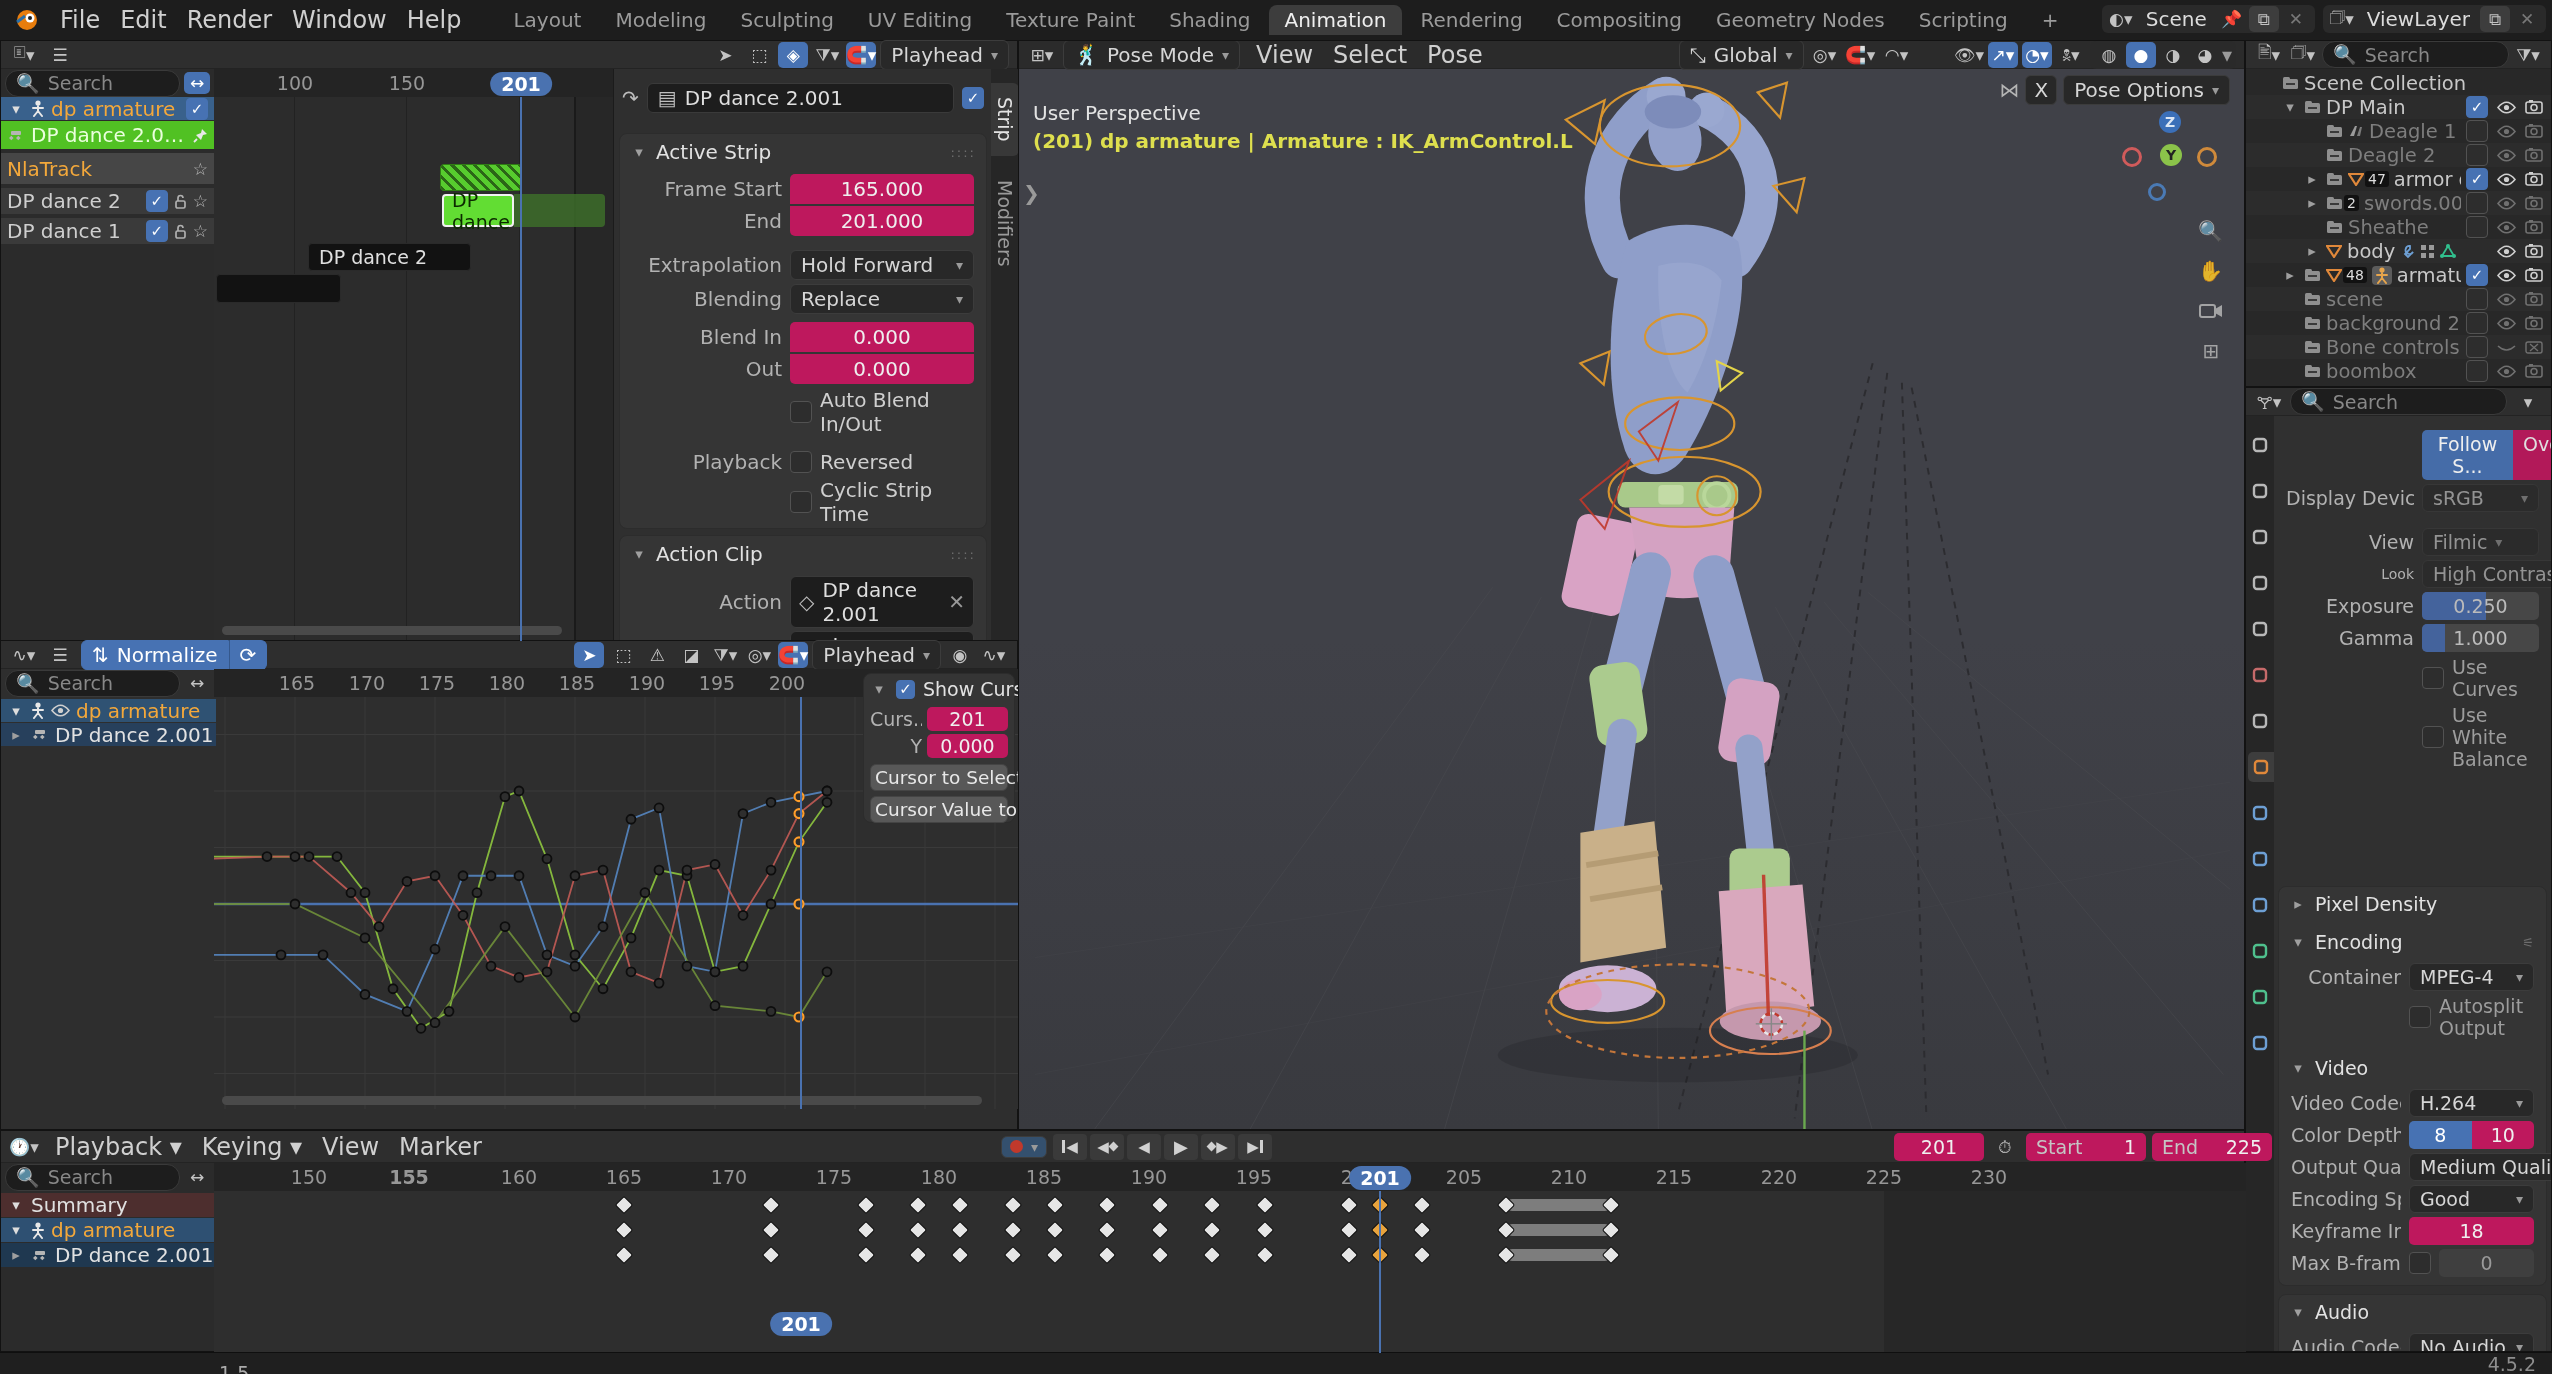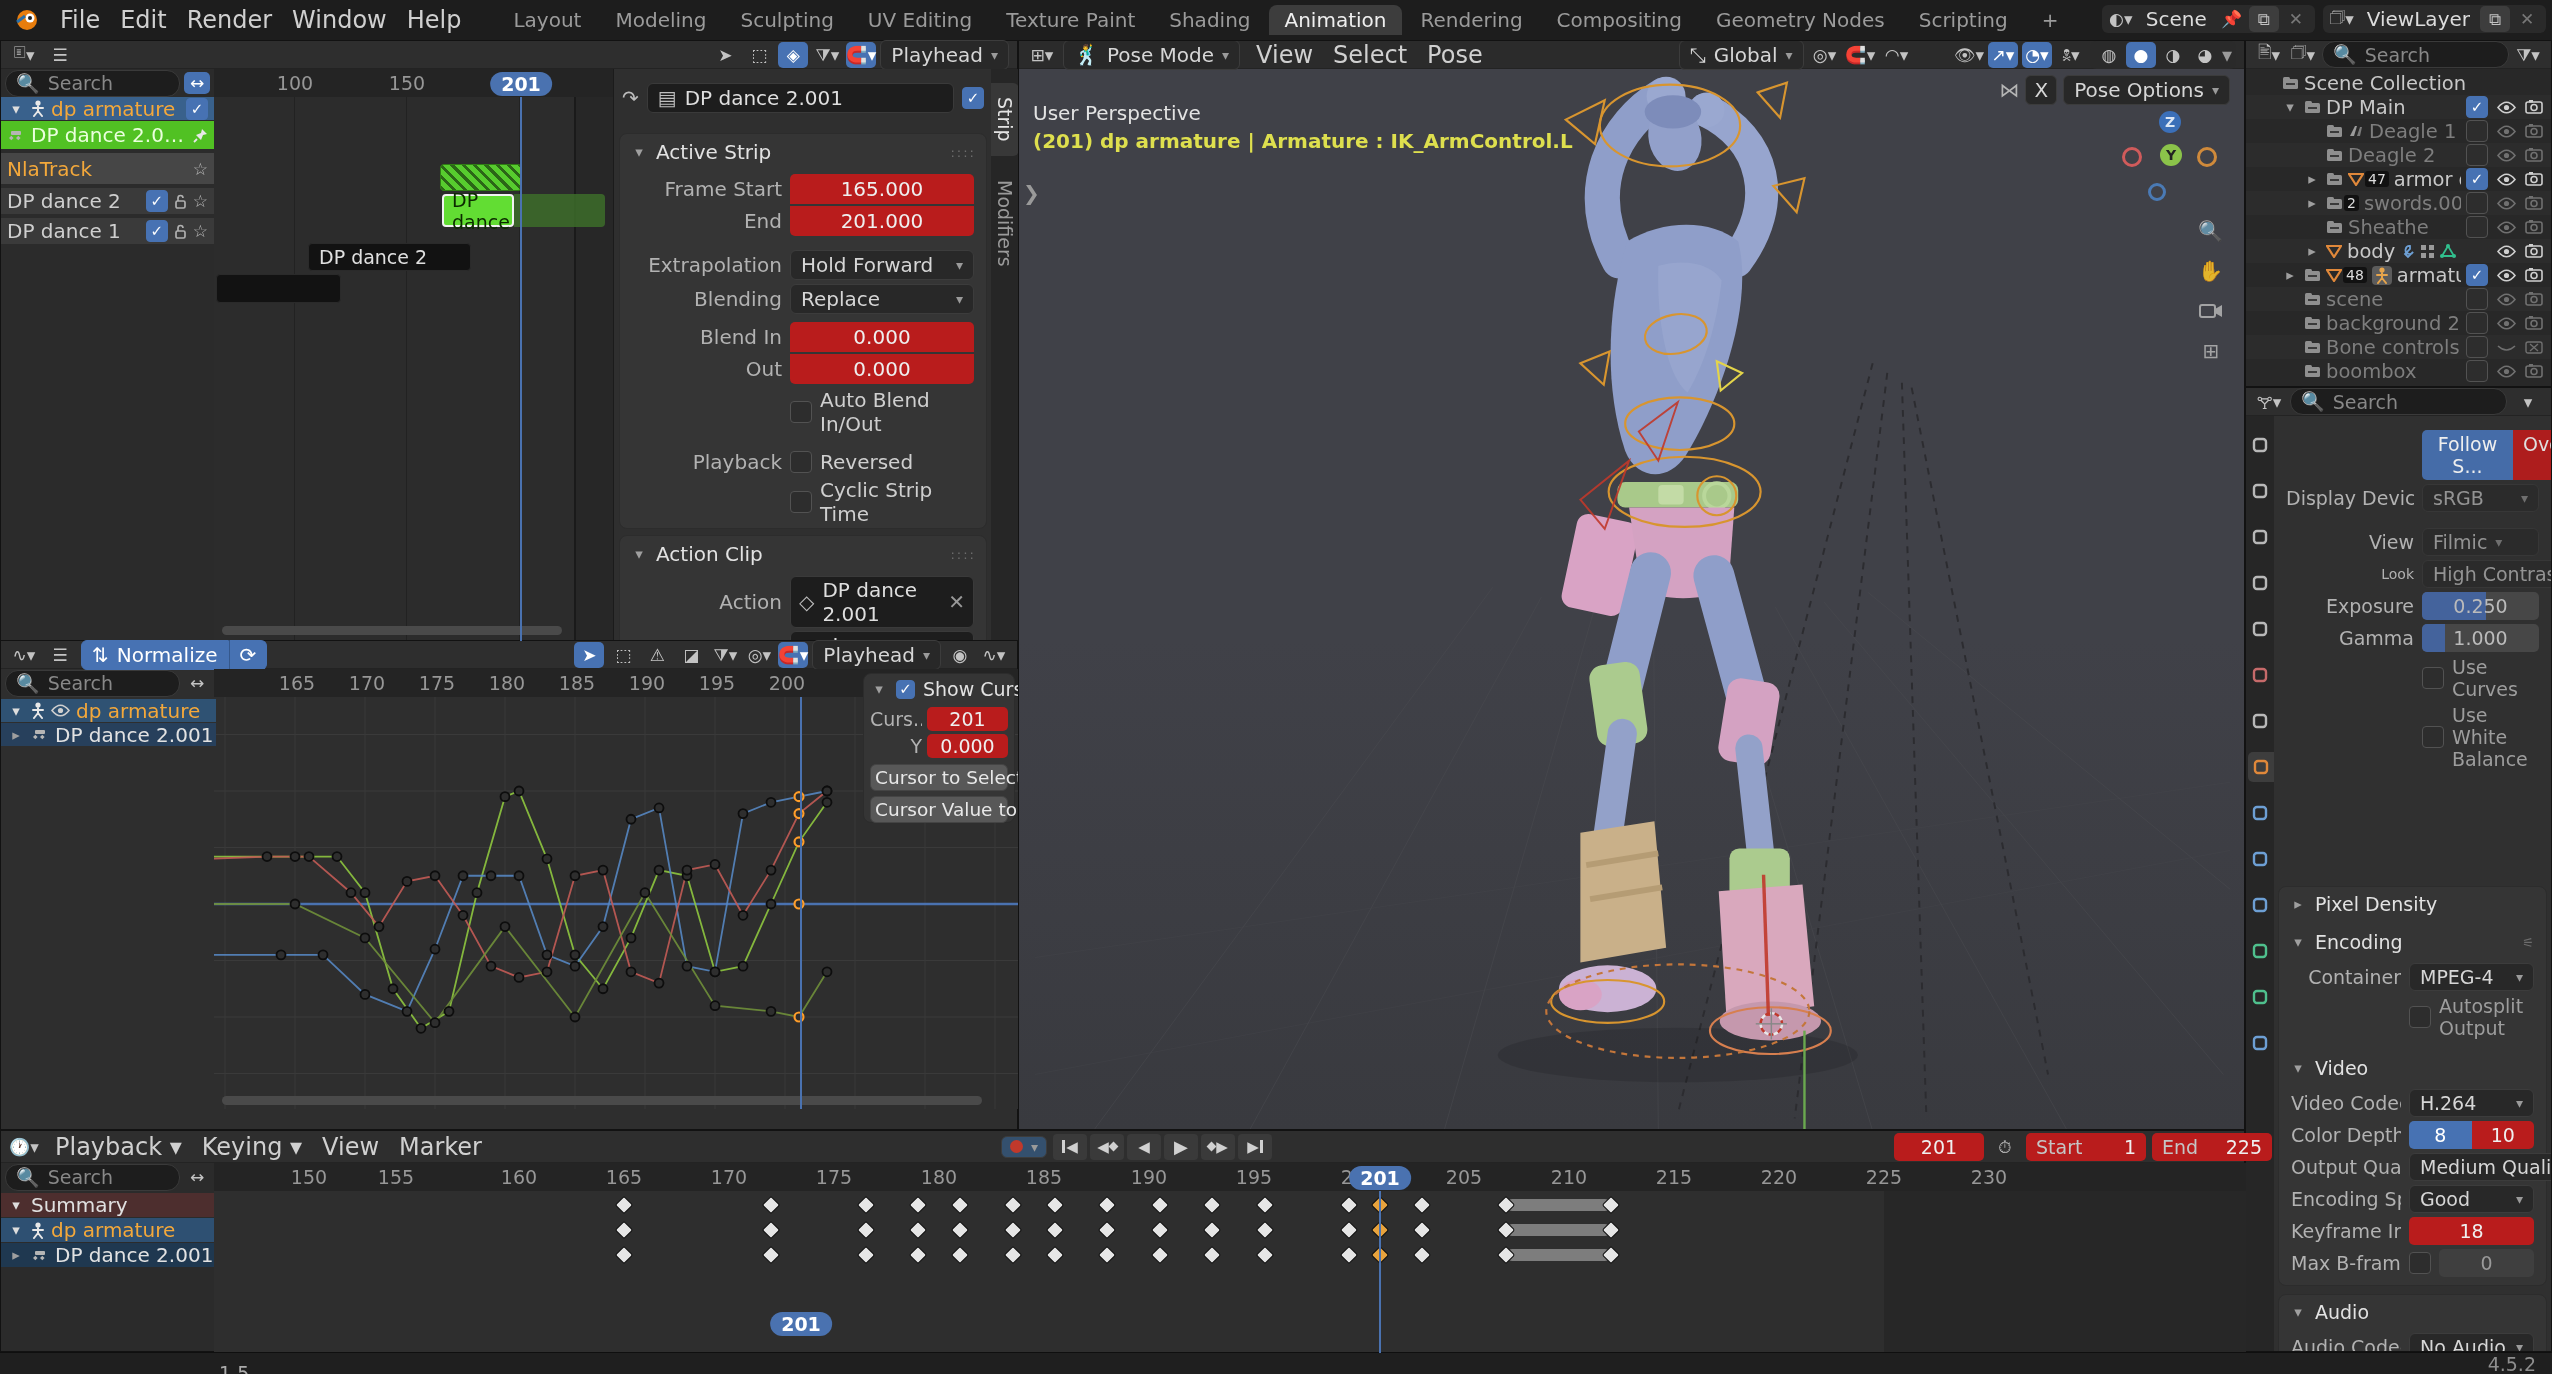--- a/index.html
+++ b/index.html
@@ -24,21 +24,21 @@
     display:inline-flex;align-items:center;gap:8px;padding:1px 10px;font-size:19px;}
   .frame-badge{position:absolute;background:#4a72b0;color:#fff;font-weight:bold;font-size:19px;
     border-radius:13px;padding:1px 11px;transform:translateX(-50%);z-index:30;}
   .playline{position:absolute;width:2px;background:#4a72b0;z-index:20;}
   .ruler-tick{position:absolute;transform:translateX(-50%);color:#979797;font-size:19px;}
   .panel{background:#353535;border-radius:8px;border:1px solid #2c2c2c;position:absolute;box-sizing:border-box;}
   .phead{color:#e2e2e2;font-size:20px;display:flex;align-items:center;gap:8px;padding:6px 10px;}
   .dots{color:#6d6d6d;letter-spacing:2px;font-size:13px;margin-left:auto;}
   .prow{display:flex;align-items:center;gap:8px;margin:4px 12px;}
   .plabel{flex:0 0 150px;text-align:right;color:#b2b2b2;font-size:20px;white-space:nowrap;overflow:hidden;}
-  .field{background:#b91c1c;border-radius:5px;color:#efefef;text-align:center;font-size:20px;
+  .field{background:#be185d;border-radius:5px;color:#efefef;text-align:center;font-size:20px;
     padding:3px 10px;flex:1;position:relative;overflow:hidden;}
   .field.dim{background:#3f3f3f;color:#9a9a9a;}
   .darkfield{background:#1d1d1d;border:1px solid #3a3a3a;border-radius:6px;color:#dfdfdf;
     display:flex;align-items:center;gap:8px;padding:2px 10px;font-size:20px;}
   .chk{width:20px;height:20px;border-radius:4px;background:#2d2d2d;border:1px solid #525252;
     display:inline-flex;align-items:center;justify-content:center;flex:none;color:#fff;font-size:15px;}
   .chk.on{background:#4772b3;border-color:#4772b3;}
   .caret{color:#9f9f9f;font-size:15px;width:18px;text-align:center;flex:none;}
   .btn{background:#585858;border:1px solid #444;border-radius:6px;color:#e8e8e8;font-size:20px;
     text-align:center;padding:3px 10px;}
@@ -1383,21 +1383,21 @@
     </div>
     <div class="abs" style="left:0;top:32px;width:213px;height:28px;display:flex;align-items:center;padding:0 4px;box-sizing:border-box;gap:4px;">
       <span class="search" style="flex:1;">
         <span>🔍</span>
         <span>Search</span>
         </span>
       <span class="icon-btn" style="width:26px;height:22px;">↔</span>
     </div>
     <div class="abs" id="dope-ruler" style="left:213px;top:32px;width:2032px;height:28px;background:#242424;border-bottom:1px solid #1c1c1c;">
         <span class="ruler-tick" style="left: 95px; top: 3px;">150</span>
-        <span class="ruler-tick" style="left: 182px; top: 3px;">155</span>
+        <span class="ruler-tick" style="left: 195px; top: 3px; font-weight: bold;">155</span>
         <span class="ruler-tick" style="left: 305px; top: 3px;">160</span>
         <span class="ruler-tick" style="left: 410px; top: 3px;">165</span>
         <span class="ruler-tick" style="left: 515px; top: 3px;">170</span>
         <span class="ruler-tick" style="left: 620px; top: 3px;">175</span>
         <span class="ruler-tick" style="left: 725px; top: 3px;">180</span>
         <span class="ruler-tick" style="left: 830px; top: 3px;">185</span>
         <span class="ruler-tick" style="left: 935px; top: 3px;">190</span>
         <span class="ruler-tick" style="left: 1040px; top: 3px;">195</span>
         <span class="ruler-tick" style="left: 1145px; top: 3px;">200</span>
         <span class="ruler-tick" style="left: 1250px; top: 3px;">205</span>

